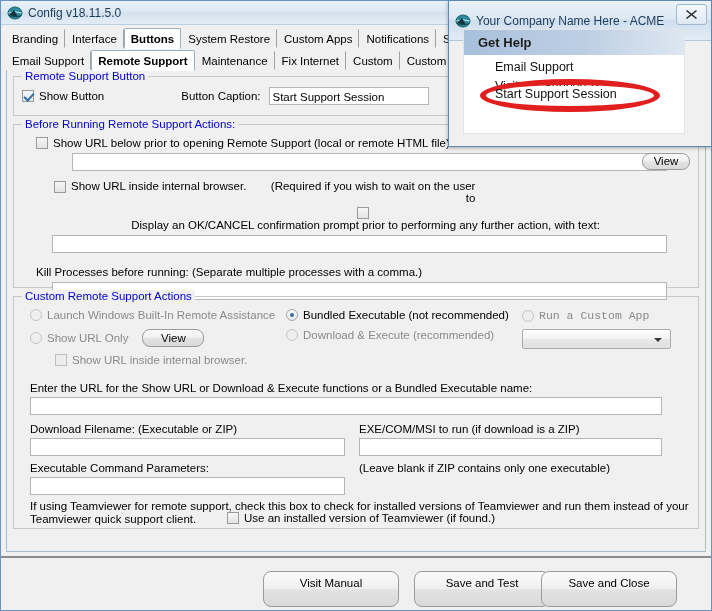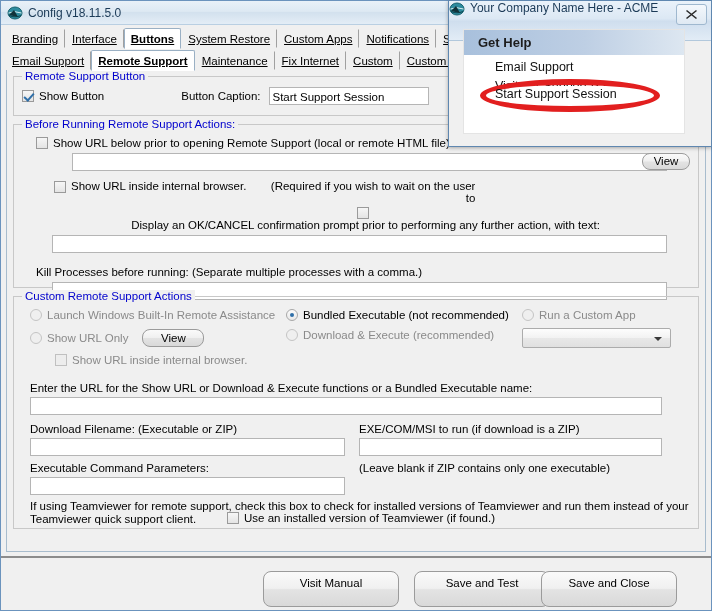--- a/index.html
+++ b/index.html
@@ -61,21 +61,20 @@
     height: 19px;
     line-height: 19px;
     padding: 0 6px;
     font-size: 11.5px;
     background: #f0f0f0;
     border: 1px solid #f0f0f0;
     border-right: 1px solid #a0a0a0;
     box-sizing: border-box;
     white-space: nowrap;
     color: #000;
-    text-decoration: underline;
   }
   .tab.selected {
     font-weight: bold;
     background: #ffffff;
     border: 1px solid #9ab0c4;
     border-bottom: 1px solid #ffffff;
     height: 21px;
     line-height: 20px;
     border-radius: 2px 2px 0 0;
     margin-bottom: -1px;
@@ -230,20 +229,22 @@
     box-sizing: border-box;
     box-shadow: 0 1px 4px rgba(0,0,0,.30);
     z-index: 50;
   }
   #popup-titlebar {
     position: relative;
     height: 40px;
     background: linear-gradient(to bottom,#eaf2fa 0%,#dce8f4 45%,#cfdeee 52%,#e2ecf6 100%);
     border-bottom: 1px solid #b2c8dc;
     display: flex;
+    align-items: center;
+    padding-left: 6px;
     box-sizing: border-box;
   }
   #popup-title-text {
     font-size: 12px;
     color: #1b3a57;
     white-space: nowrap;
     overflow: hidden;
   }
   #popup-close {
     position: absolute;
@@ -413,21 +414,21 @@
           <div class="row">
             <span class="radio selected"></span>
             <span class="lbl">Bundled Executable  (not recommended)</span>
           </div>
           <div class="row" style="margin-top:8px;">
             <span class="radio dim"></span>
             <span class="lbl dim">Download &amp; Execute  (recommended)</span>
           </div>
         </div>
 
-        <div style="position:absolute;left:508px;top:12px;">
+        <div style="position:absolute;left:508px;top:12px;font-family:Liberation Mono, monospace;">
           <div class="row">
             <span class="radio dim"></span>
             <span class="lbl dim">Run a Custom App</span>
           </div>
           <div class="combo" style="width:149px;margin-top:7px;">
             <span style="display:block;padding:3px 20px 0 5px;font-size:11.5px;"></span>
             <span class="arrow"></span>
           </div>
         </div>
 

